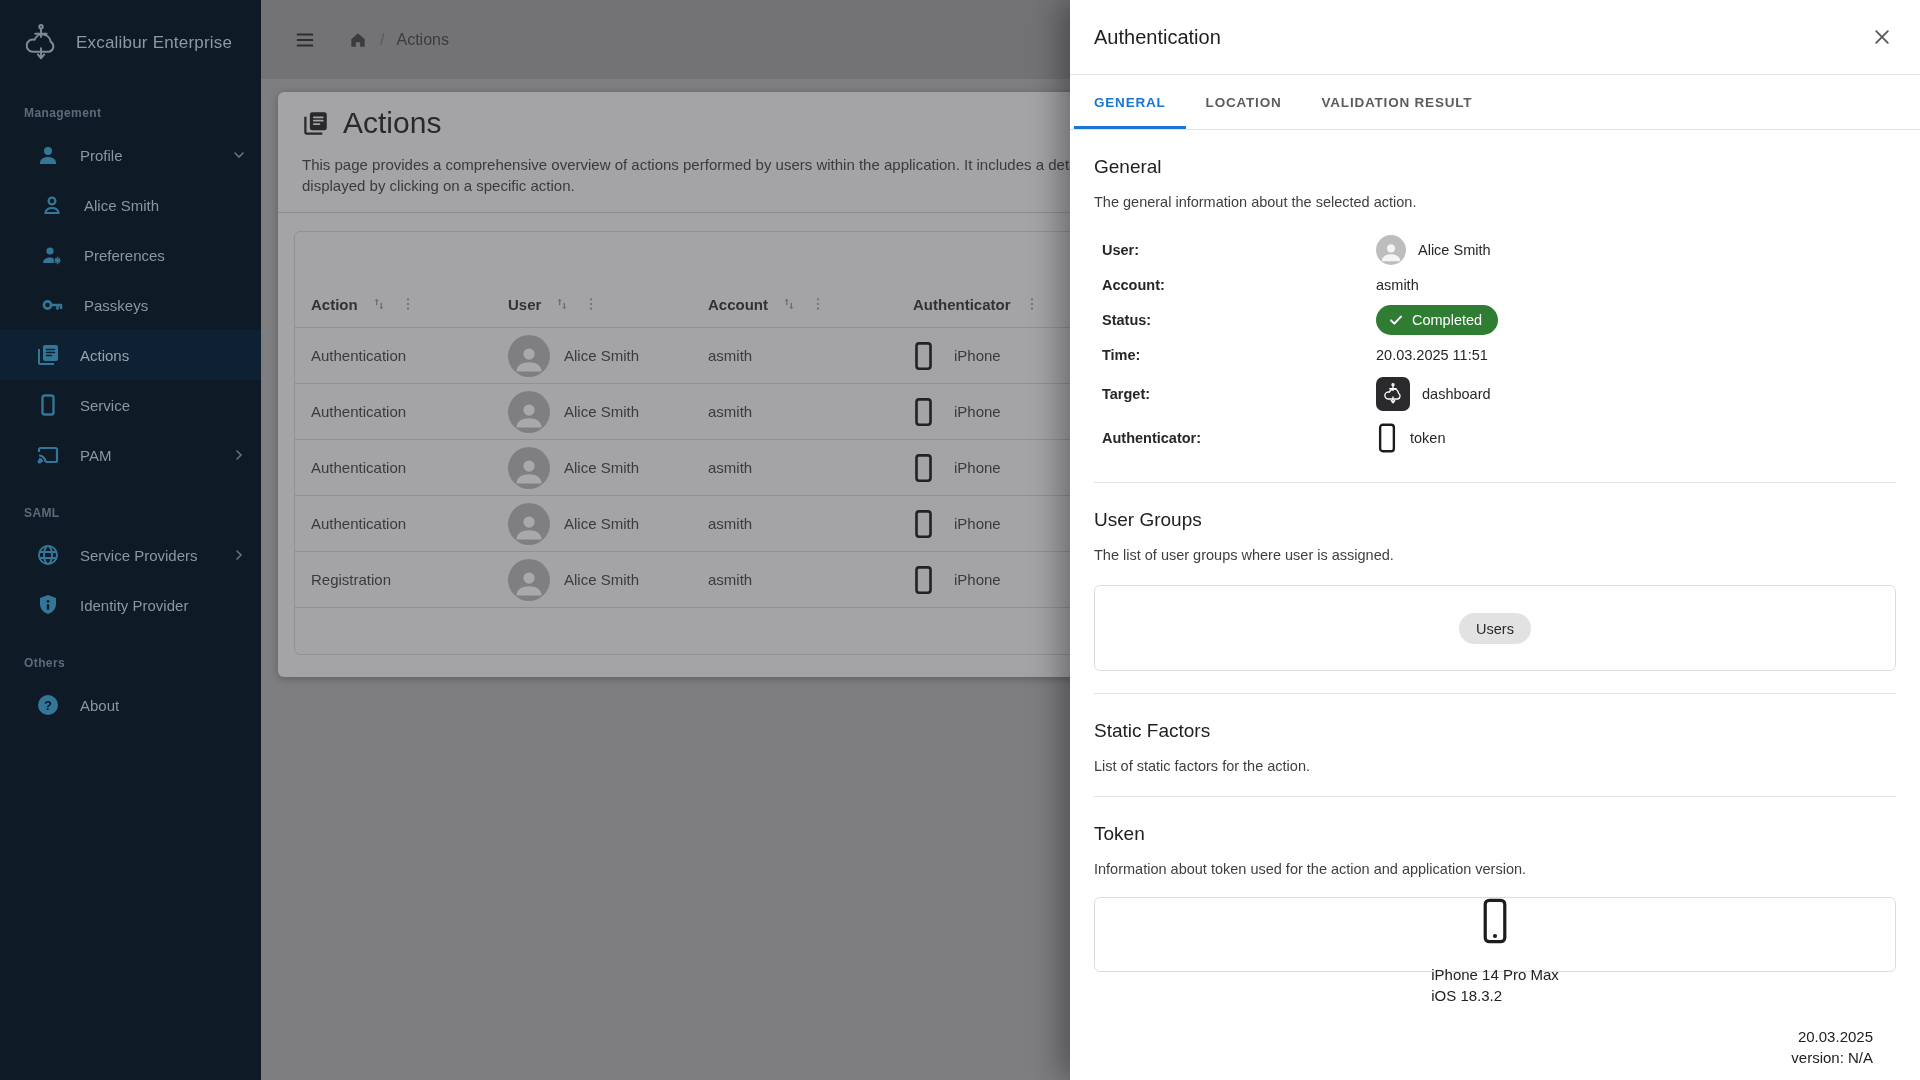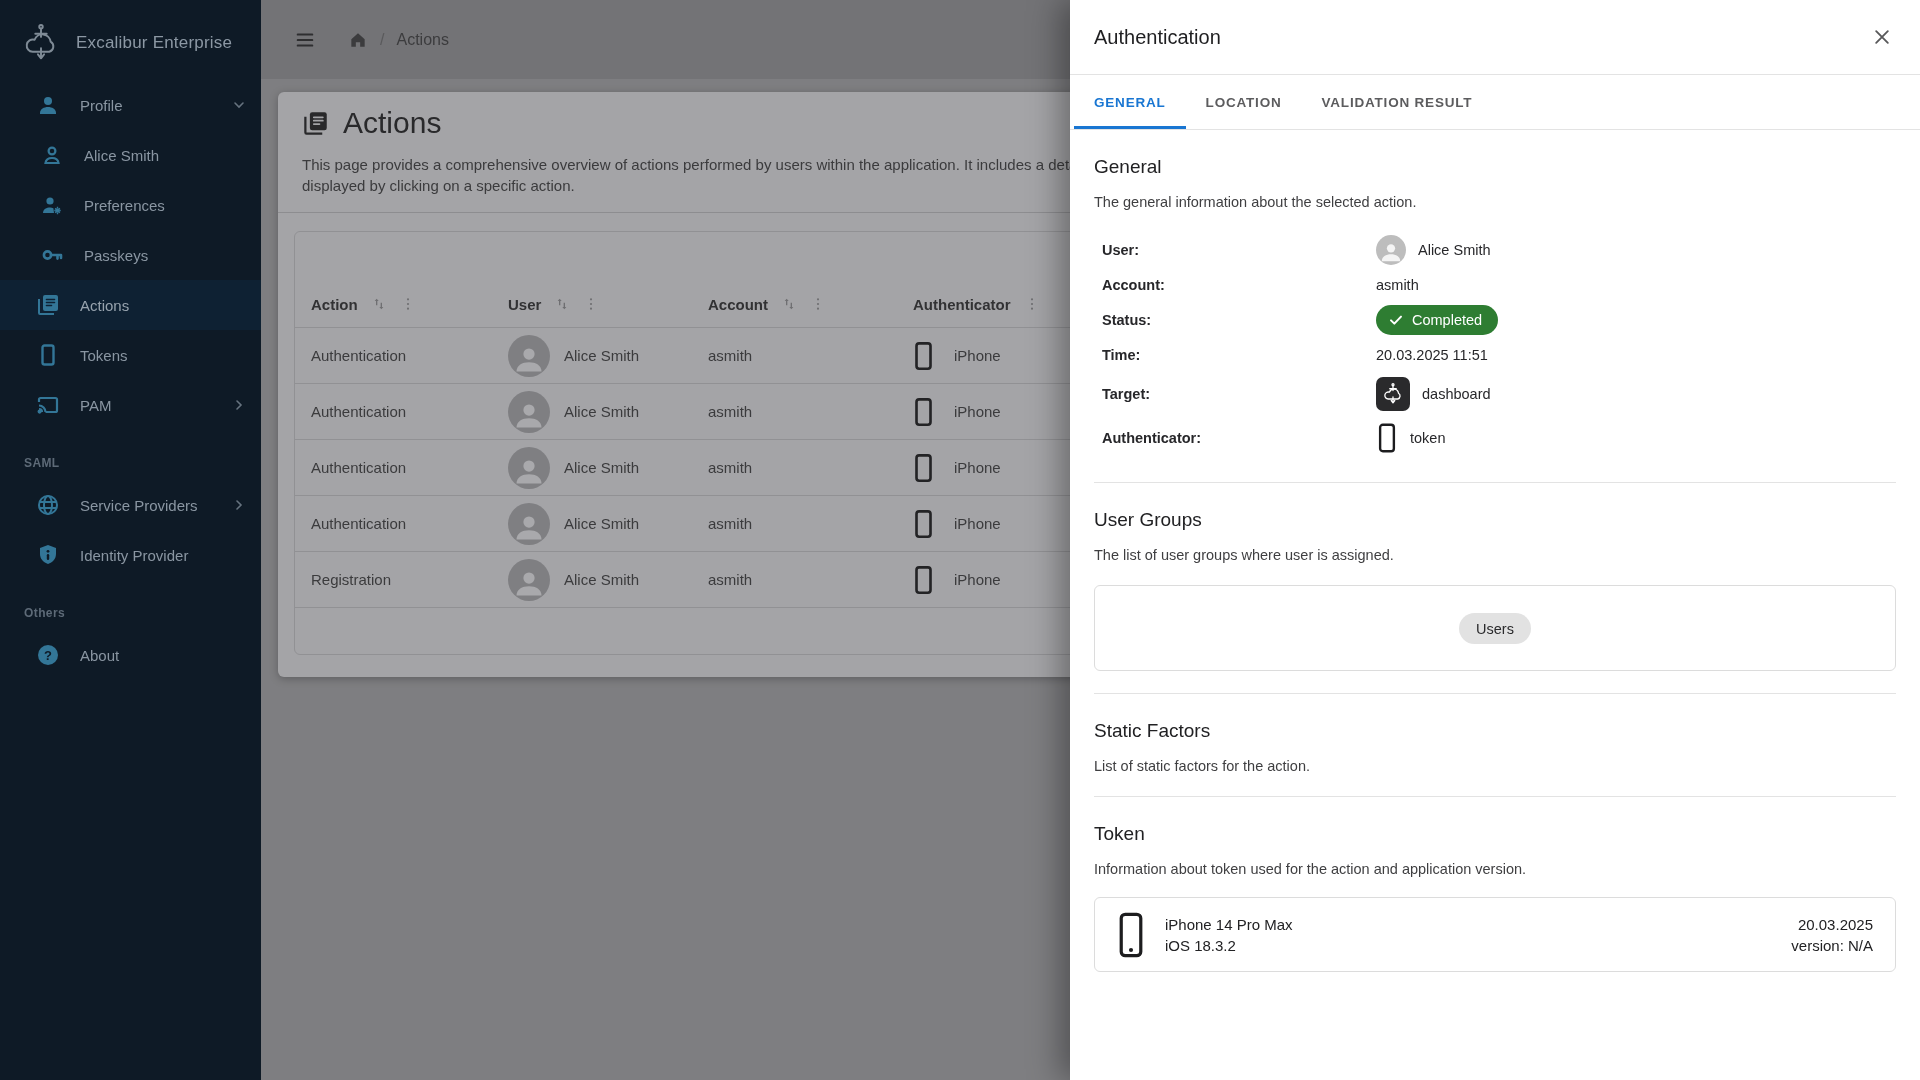--- a/index.html
+++ b/index.html
@@ -70,41 +70,42 @@
   .chip-status { display:inline-flex; align-items:center; gap:8px; background:#2e7d32; color:#fff; height:30px; padding:0 16px 0 12px; border-radius:16px; font-size:14.5px; }
   .chip-status svg { width:16px; height:16px; }
   .target-ic { width:34px; height:34px; border-radius:7px; background:#2a2a2c; display:flex; align-items:center; justify-content:center; }
   .target-ic svg { width:24px; height:24px; color:#ffffff; }
   .phone-outline { width:22px; height:32px; color:#1d1d1f; }
   .hr { border-top:1px solid #e3e3e3; margin-top:22px; }
   .group-box { border:1px solid #dcdcdc; border-radius:6px; margin-top:22px; height:86px; padding:27px 20px;text-align:center; }
   .chip-plain { display:inline-flex; align-items:center; height:31px; padding:0 17px; background:#e2e2e2; border-radius:16px; font-size:14.5px; color:#2a2a2c; }
   .sfrow { display:flex; align-items:center; min-height:28px; }
   .blur-val { width:96px; height:20px; background:linear-gradient(90deg,#d6d6d6,#efefef 30%,#dadada 60%,#f6f6f6); filter:blur(2px); border-radius:2px; }
-  .token-card { border:1px solid #dcdcdc; border-radius:6px; margin-top:20px; height:75px; display:flex; align-items:center; padding:0 22px; gap:20px; }
+  .token-card { border:1px solid #dcdcdc; border-radius:6px; margin-top:20px; height:75px; display:flex; align-items:center; padding:0 22px; gap:20px;flex-direction:column; }
   .token-card .tphone { width:28px; height:46px; color:#1d1d1f; flex:none; }
   .tk-lines { font-size:15px; color:#222224; line-height:21px; }
   .tk-right { margin-left:auto; text-align:right; font-size:15px; color:#222224; line-height:21px; }
 </style>
 </head>
 <body>
 
 <div class="sidebar">
   <div class="brand">
     <svg width="42" height="42" viewBox="0 0 48 48" fill="none" stroke="currentColor" stroke-width="2.2" stroke-linecap="round" stroke-linejoin="round">
       <circle cx="24" cy="5.5" r="2"></circle>
         <path d="M24 8v9"></path>
         <path d="M17.5 13.5h13"></path>
       <path d="M14.5 34a7 7 0 1 1 2.2-13.7A9.5 9.5 0 0 1 35 22.5 6.3 6.3 0 0 1 33.5 34z"></path>
       <path d="M24 30v10"></path>
         <path d="M20.5 37l3.5 4.5L27.5 37"></path>
     </svg>
     <span class="brand-title">Excalibur Enterprise</span>
   </div>
 
+  <div class="section-label">Management</div>
 
   <div class="nav-item">
     <svg class="ni" viewBox="0 0 24 24" fill="currentColor">
         <circle cx="12" cy="8" r="4"></circle>
         <path d="M4 20c0-4 4-6 8-6s8 2 8 6v1H4z"></path>
       </svg>
     <span>Profile</span>
     <svg class="chev" viewBox="0 0 24 24" fill="none" stroke="currentColor" stroke-width="2.4" stroke-linecap="round">
         <path d="M6 9l6 6 6-6"></path>
       </svg>
@@ -137,21 +138,21 @@
         <path d="M4 6H2v14a2 2 0 0 0 2 2h14v-2H4z"></path>
         <rect x="7" y="2" width="15" height="16" rx="2"></rect>
         <path d="M10.5 6.5h8M10.5 9.5h8M10.5 12.5h5" stroke="#0e2133" stroke-width="1.6" stroke-linecap="round"></path>
       </svg>
     <span>Actions</span>
   </div>
   <div class="nav-item">
     <svg class="ni" viewBox="0 0 24 24" fill="none" stroke="currentColor" stroke-width="2.4">
         <rect x="6.5" y="2.5" width="11" height="19" rx="2"></rect>
       </svg>
-    <span>Tokens</span>
+    <span>Service</span>
   </div>
   <div class="nav-item">
     <svg class="ni" viewBox="0 0 24 24" fill="none" stroke="currentColor" stroke-width="2.2">
         <path d="M9.5 19h10A1.5 1.5 0 0 0 21 17.5v-11A1.5 1.5 0 0 0 19.5 5h-15A1.5 1.5 0 0 0 3 6.5V9"></path>
         <path d="M3 12.5a6.5 6.5 0 0 1 6.5 6.5"></path>
         <path d="M3 16a3 3 0 0 1 3 3"></path>
         <circle cx="3.6" cy="18.6" r="1" fill="currentColor"></circle>
       </svg>
     <span>PAM</span>
     <svg class="chev" viewBox="0 0 24 24" fill="none" stroke="currentColor" stroke-width="2.4" stroke-linecap="round">

